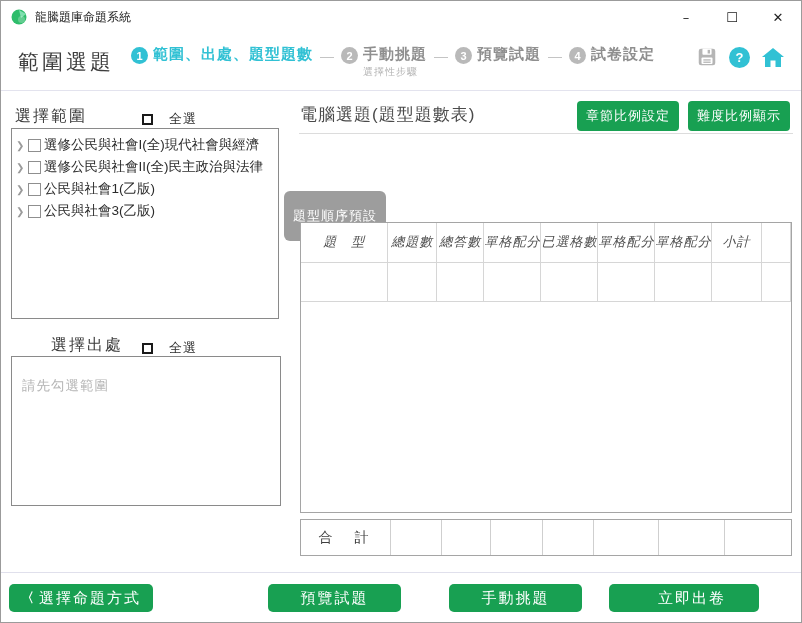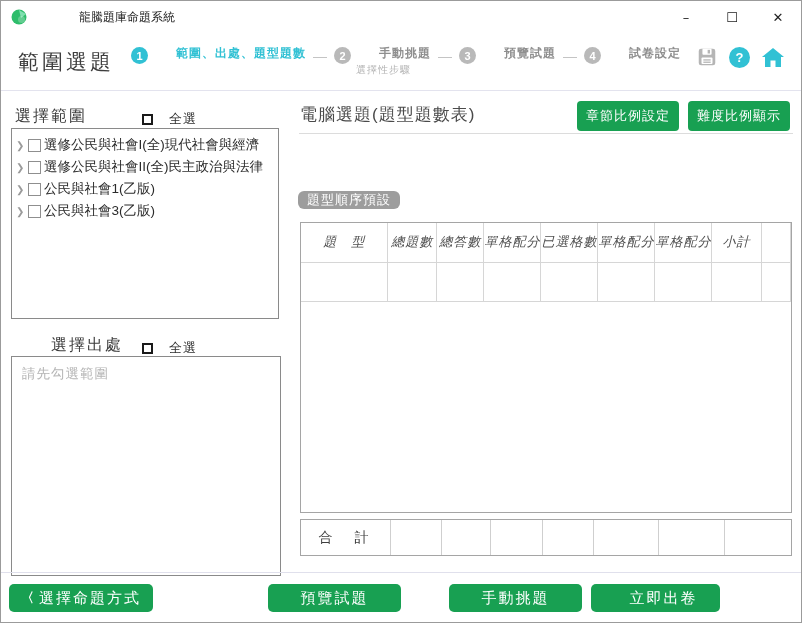--- a/index.html
+++ b/index.html
@@ -12,21 +12,20 @@
     width: 802px; height: 623px;
     background: #fff;
     border: 1px solid #9b9b9b;
     overflow: hidden;
   }
   
   .titlebar {
     position: absolute; top: 0; left: 0; right: 0; height: 32px;
     display: flex; align-items: center;
     background: #fff;
-    gap: 44px;
   }
   .titlebar .logo { margin-left: 10px; width: 16px; height: 16px; }
   .titlebar .apptitle { margin-left: 8px; font-size: 12px; color: #1a1a1a; }
   .win-controls { margin-left: auto; display: flex; height: 100%; }
   .win-btn {
     width: 46px; height: 100%;
     display: flex; align-items: center; justify-content: center;
     font-size: 13px; color: #222; cursor: default;
     font-family: "DejaVu Sans", sans-serif;
   }
@@ -45,21 +44,21 @@
     display: flex; align-items: flex-start;
   }
   .step { display: flex; align-items: flex-start; cursor: pointer; }
   .step-circle {
     width: 17px; height: 17px; border-radius: 50%;
     color: #fff; font-size: 11px; font-weight: bold;
     display: inline-flex; align-items: center; justify-content: center;
     margin-top: 2px; flex: none;
   }
   .step-texts { margin-left: 5px; display: flex; flex-direction: column; }
-  .step-label { font-size: 12px; font-weight: bold; letter-spacing: 1px; white-space: nowrap; margin-left: 23px; }
+  .step-label { font-size: 15px; font-weight: bold; letter-spacing: 1px; white-space: nowrap; }
   .step-sub { font-size: 10px; color: #b3b3b3; margin-top: 1px; letter-spacing: 1px; }
   .step.active .step-circle { background: #31c1d4; }
   .step.active .step-label { color: #31c1d4; }
   .step.inactive .step-circle { background: #b9b9b9; }
   .step.inactive .step-label { color: #8f8f8f; }
   .step-sep { color: #c4c4c4; font-size: 14px; margin: 3px 7px 0 7px; }
 
   .header-icons {
     position: absolute; right: 16px; top: 13px;
     display: flex; align-items: center; gap: 11px;
@@ -95,44 +94,44 @@
     color: #9a9a9a; font-size: 10px; width: 12px; flex: none; cursor: pointer;
     font-family: "DejaVu Sans", sans-serif;
   }
   .cb-light {
     width: 13px; height: 13px; border: 1px solid #8f8f8f; background: #fff;
     flex: none; margin-right: 3px; cursor: pointer;
   }
   .tree-label { font-size: 13.5px; color: #2b2b2b; white-space: nowrap; }
 
   .source-box {
-    position: absolute; left: 10px; top: 355px; width: 270px; height: 220px;
-    border: 1px solid #8a8a8a; background: #fff; padding: 8px 10px;
+    position: absolute; left: 10px; top: 355px; width: 270px; height: 150px;
+    border: 1px solid #8a8a8a; background: #fff; padding: 20px 10px;
   }
   .placeholder { font-size: 13.5px; color: #b5b5b5; letter-spacing: 1px; }
 
   
   .comp-title {
     position: absolute; left: 299px; top: 102px;
     font-size: 17px; color: #4a4a4a; letter-spacing: 1px;
   }
   .ratio-buttons { position: absolute; right: 11px; top: 100px; display: flex; gap: 9px; }
   .btn-green-sm {
     background: #18a052; color: #fff; font-size: 13px; letter-spacing: 1px;
     border: none; border-radius: 4px; padding: 6px 9px; cursor: pointer;
     font-family: inherit;
   }
   .right-divider {
     position: absolute; left: 298px; top: 132px; width: 494px; height: 1px;
     background: #dcdcdc;
   }
   .preset-btn {
-    position: absolute; left: 297px; top: 190px;
+    position: absolute; left: 283px; top: 190px;
     background: #9d9d9d; color: #fff; font-size: 13px; letter-spacing: 1px;
-    border: none; border-radius: 6px; padding: 0 9px; cursor: pointer;
+    border: none; border-radius: 6px; padding: 16px 9px; cursor: pointer;
     font-family: inherit;
   }
   .table-container {
     position: absolute; left: 299px; top: 221px; width: 492px; height: 291px;
     border: 1px solid #a5a5a5; background: #fff; font-style: italic;
   }
   table.qtable { border-collapse: collapse; table-layout: fixed; }
   table.qtable th, table.qtable td {
     border: 1px solid #d6d6d6; height: 39px;
     font-size: 13px; font-weight: normal; color: #4f4f4f;
@@ -161,21 +160,21 @@
     position: absolute; top: 583px; height: 28px;
     background: #18a052; color: #fff; font-size: 15px; letter-spacing: 2px;
     border: none; border-radius: 5px; cursor: pointer;
     display: flex; align-items: center; justify-content: center;
     font-family: inherit;
   }
   .btn-back { left: 8px; width: 144px; }
   .btn-back .chev { font-size: 13px; margin-right: 5px; font-weight: bold; letter-spacing: 0; }
   .btn-preview { left: 267px; width: 133px; }
   .btn-manual { left: 448px; width: 133px; }
-  .btn-generate { left: 590px; width: 129px; padding-left: 16px; }
+  .btn-generate { left: 608px; width: 150px; padding-left: 16px; }
 </style>
 </head>
 <body>
 
 <div class="window">
 
   <div class="titlebar">
     <svg class="logo" viewBox="0 0 16 16">
       <circle cx="8" cy="8" r="7.5" fill="#2ebd6b"></circle>
       <path d="M8 1 L15 5 L10 9 Z" fill="#7fdfae"></path>

